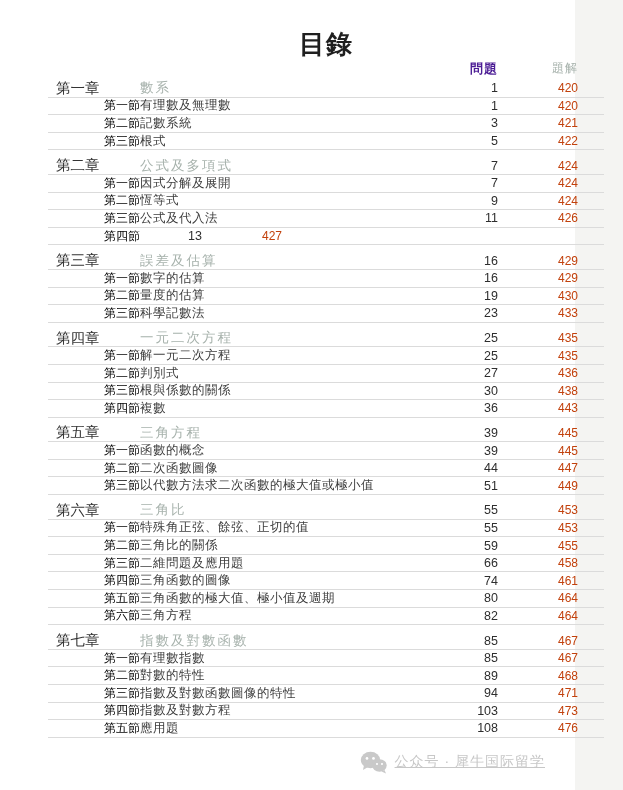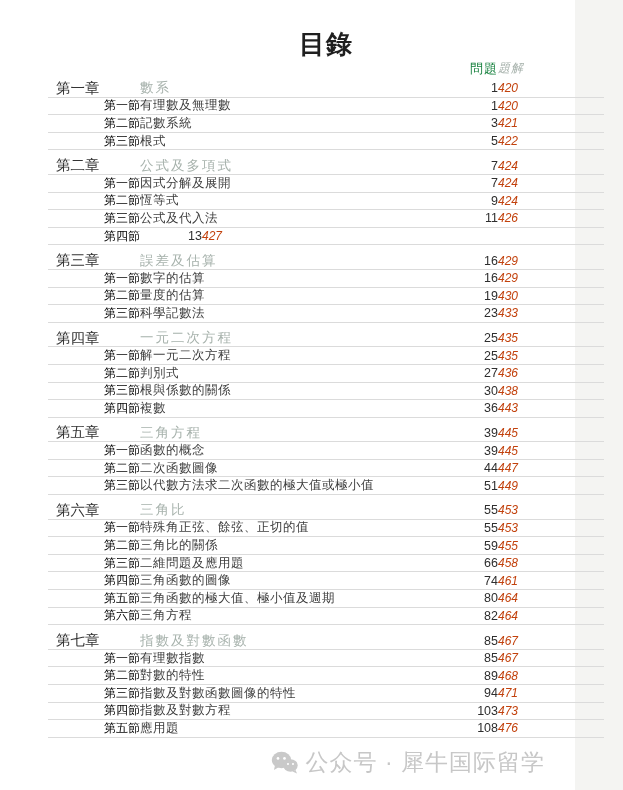--- a/index.html
+++ b/index.html
@@ -12,43 +12,43 @@
   .doc-title{
     position:absolute;top:27px;left:48px;width:556px;
     text-align:center;font-size:26px;font-weight:bold;color:#1f1f1f;
     letter-spacing:1px;
   }
   .toc{position:absolute;left:48px;top:57px;width:556px;}
   .head-row{
     display:flex;align-items:center;height:23px;
     font-size:13px;letter-spacing:1px;
   }
-  .head-row .c-prob{color:#15803d;}
+  .head-row .c-prob{color:#4c1d95;font-weight:bold;}
   .head-row .c-sol{color:#a7b2ac;}
   .row{
     display:flex;align-items:center;height:17.6px;box-sizing:border-box;
     border-bottom:1px solid #dbdbdb;
   }
   .row.gap{margin-top:7px;}
   .c-label{flex:none;width:84px;padding-left:8px;white-space:nowrap;}
   .c-title{flex:1;overflow:hidden;white-space:nowrap;}
   .c-prob{flex:none;width:62px;text-align:right;}
-  .c-sol{flex:none;width:80px;text-align:left;font-style:italic;}
+  .c-sol{flex:none;width:80px;text-align:right;}
   .c-pad{flex:none;width:26px;}
   .row.chapter .c-label{font-size:14.5px;color:#333333;}
   .row.chapter .c-title{font-size:13.5px;color:#a7b2ac;letter-spacing:2px;}
   .row.chapter .c-prob{font-size:12.5px;color:#2e2e2e;}
   .row.section .c-label{font-size:12px;color:#000000;text-align:right;}
   .row.section .c-title{font-size:12.5px;color:#3d3d3d;letter-spacing:0.5px;}
   .row.section .c-prob{font-size:12.5px;color:#2e2e2e;}
   .c-sol{font-size:12px;color:#c2410c;}
   .watermark{
     position:absolute;top:750px;right:30px;height:24px;
     display:flex;align-items:center;gap:8px;
-    color:#c7c7c7;font-size:23px;letter-spacing:1px;
+    color:#c7c7c7;font-size:14px;letter-spacing:1px;text-decoration:underline;
   }
   .wm-icon{display:inline-flex;align-items:center;}
 </style>
 </head>
 <body>
 
 <div class="page">
 
   <div class="doc-title">目錄</div>
 

